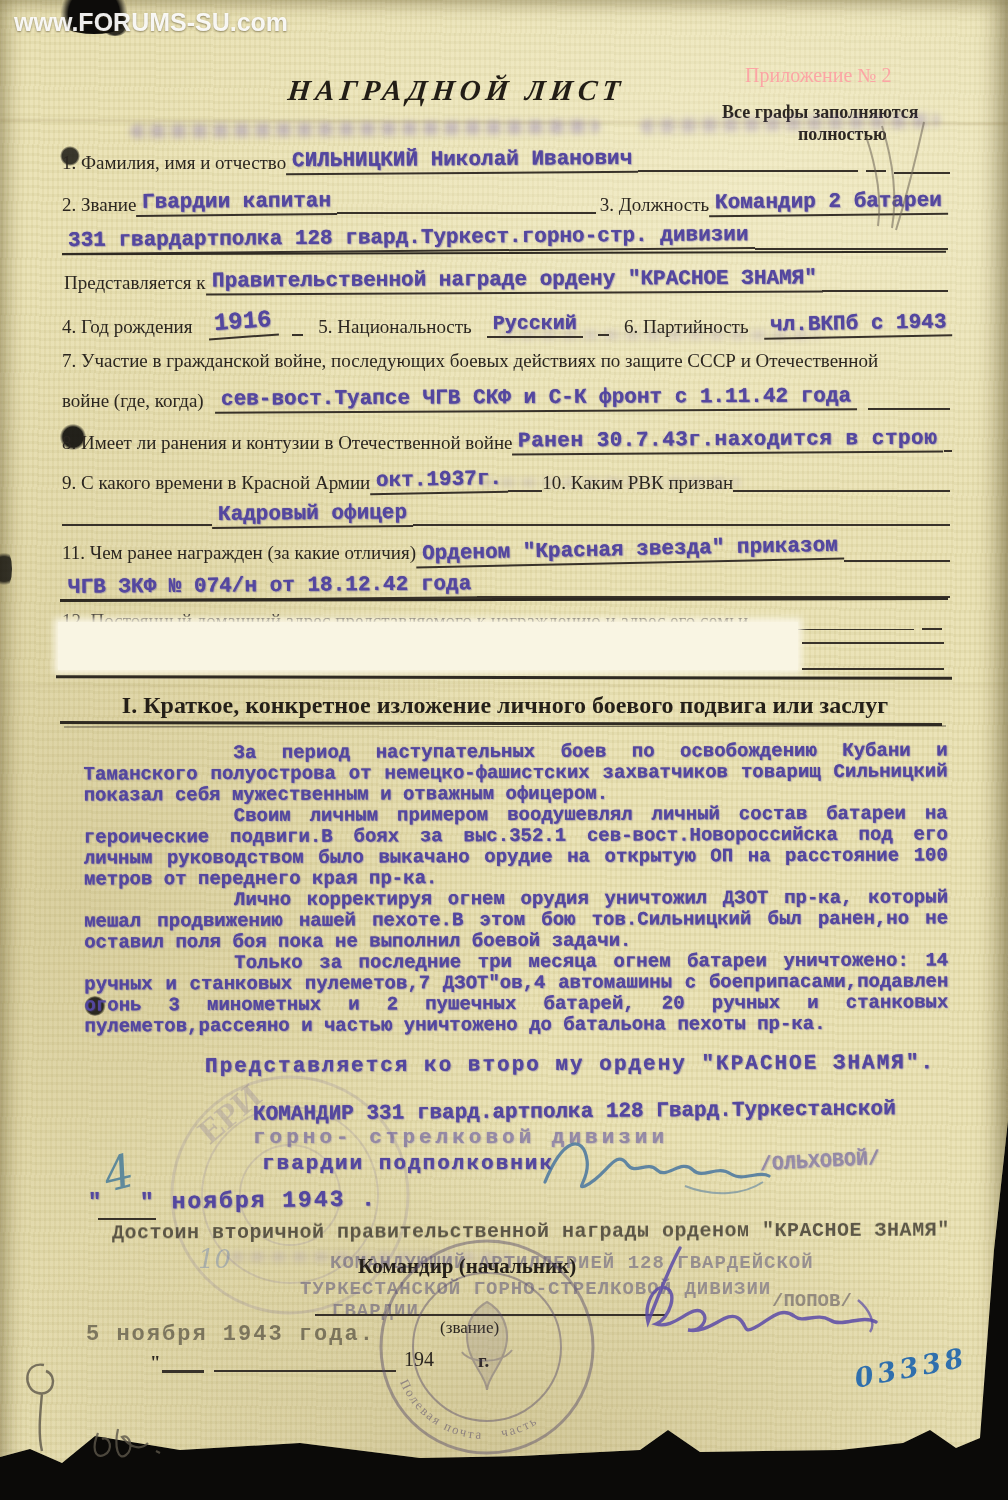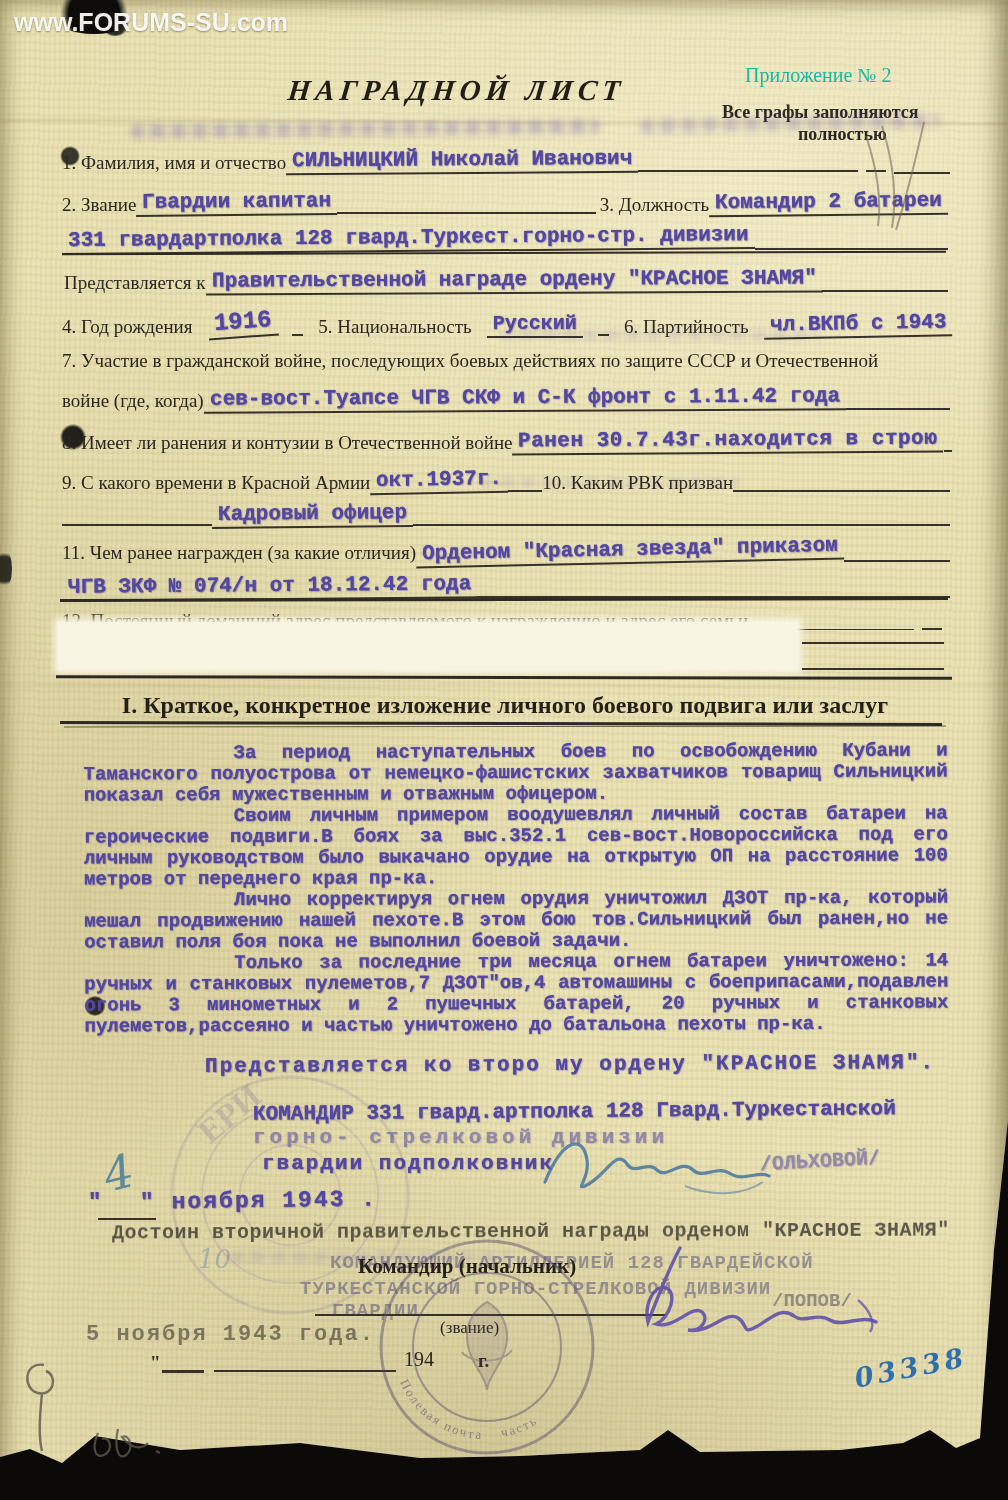--- a/index.html
+++ b/index.html
@@ -50,21 +50,21 @@
 
   <div class="blot" style="left:52px;top:-6px;width:84px;height:40px;border-radius:50%;"></div>
   <div class="blot" style="left:100px;top:12px;width:30px;height:24px;border-radius:50%;opacity:.85;"></div>
   <div class="blot" style="left:60px;top:424px;width:26px;height:26px;border-radius:40%;opacity:.9;"></div>
   <div class="blot" style="left:-4px;top:548px;width:16px;height:42px;border-radius:50%;opacity:.8;"></div>
   <div class="blot" style="left:60px;top:146px;width:20px;height:20px;border-radius:50%;opacity:.8;"></div>
   <div class="blot" style="left:84px;top:996px;width:22px;height:20px;border-radius:50%;opacity:.85;"></div>
 
   <div style="position:absolute;left:14px;top:8px;font-family:'Liberation Sans',sans-serif;font-weight:bold;font-size:25px;color:rgba(255,255,255,.92);text-shadow:0 1px 2px rgba(60,50,20,.5);">www.FORUMS-SU.com</div>
 
-  <div style="position:absolute;left:745px;top:64px;font-size:20px;color:#14b8a6;">Приложение  № 2</div>
+  <div style="position:absolute;left:745px;top:64px;font-size:20px;color:#fca5a5;">Приложение  № 2</div>
   <div style="position:absolute;left:288px;top:74px;font-size:29px;font-weight:bold;font-style:italic;letter-spacing:5px;color:#221d16;transform:skewX(-6deg);">НАГРАДНОЙ  ЛИСТ</div>
   <div style="position:absolute;left:722px;top:102px;font-size:18px;font-weight:bold;color:#2b2620;">Все графы заполняются</div>
   <div style="position:absolute;left:798px;top:124px;font-size:18px;font-weight:bold;color:#2b2620;">полностью</div>
 
   <div class="smudge" style="left:130px;top:122px;width:470px;height:14px;transform:rotate(-.6deg);"></div>
   <div class="smudge" style="left:640px;top:116px;width:300px;height:15px;transform:rotate(-1.2deg);opacity:.8;"></div>
   <div class="smudge" style="left:500px;top:330px;width:320px;height:10px;opacity:.5;"></div>
   <div class="smudge" style="left:480px;top:478px;width:260px;height:9px;opacity:.45;"></div>
 
   <div class="row" style="left:62px;right:58px;top:148px;">
@@ -99,21 +99,21 @@
     <span class="val onln" style="font-size:24px;transform:rotate(-4deg);">1916</span>
     <span class="ln" style="max-width:26px;"></span>
     <span class="lbl">5. Национальность</span>
     <span class="val onln">Русский</span>
     <span class="ln"></span>
     <span class="lbl">6. Партийность</span>
     <span class="val big onln" style="transform:rotate(-1deg);">чл.ВКПб с 1943</span>
   </div>
 
   <div class="lbl" style="position:absolute;left:62px;top:350px;">7. Участие в гражданской войне, последующих боевых действиях по защите СССР и Отечественной</div>
-  <div class="row" style="left:62px;right:58px;top:386px;">
+  <div class="row" style="left:62px;right:58px;top:386px;gap:11px;">
     <span class="lbl">войне (где, когда)</span>
     <span class="val big onln" style="transform:rotate(-.3deg);">сев-вост.Туапсе ЧГВ СКФ и С-К фронт с 1.11.42 года</span>
     <span class="ln"></span>
   </div>
 
   <div class="row" style="left:62px;right:56px;top:428px;">
     <span class="lbl">8. Имеет ли ранения и контузии в Отечественной войне</span>
     <span class="val big onln" style="transform:rotate(-.4deg);letter-spacing:.5px;">Ранен 30.7.43г.находится в строю</span>
     <span class="ln"></span>
   </div>

